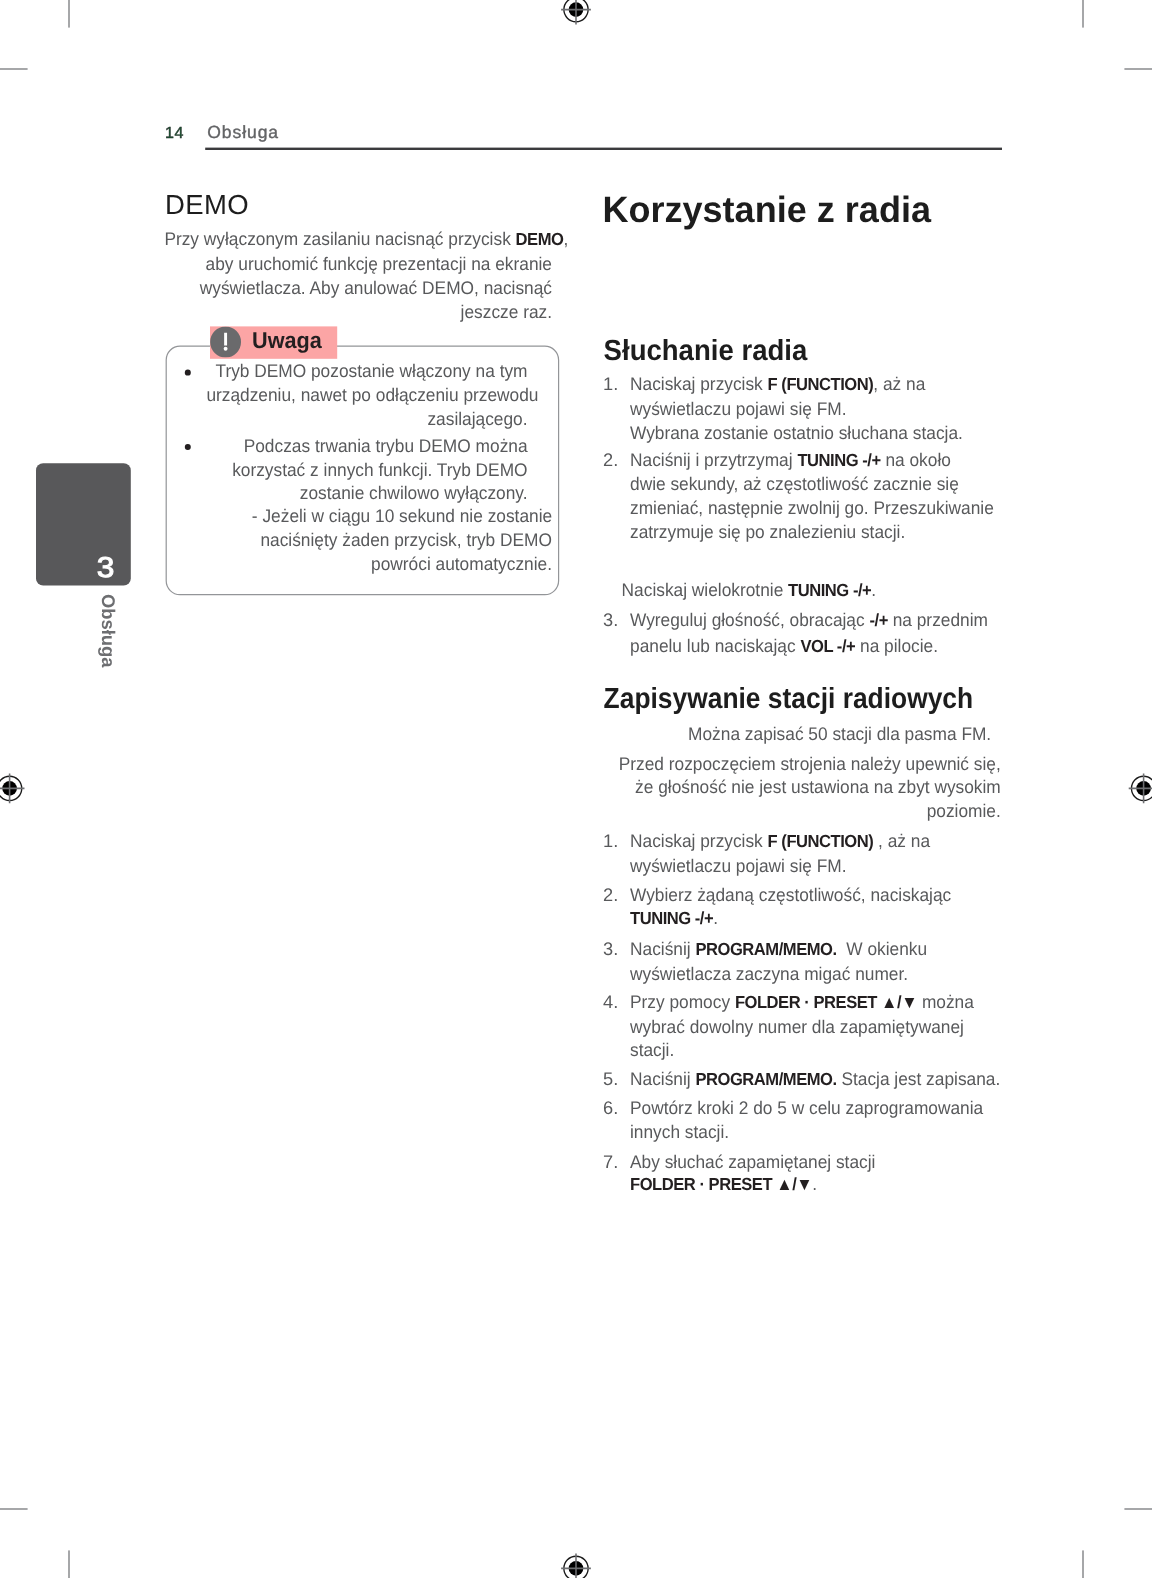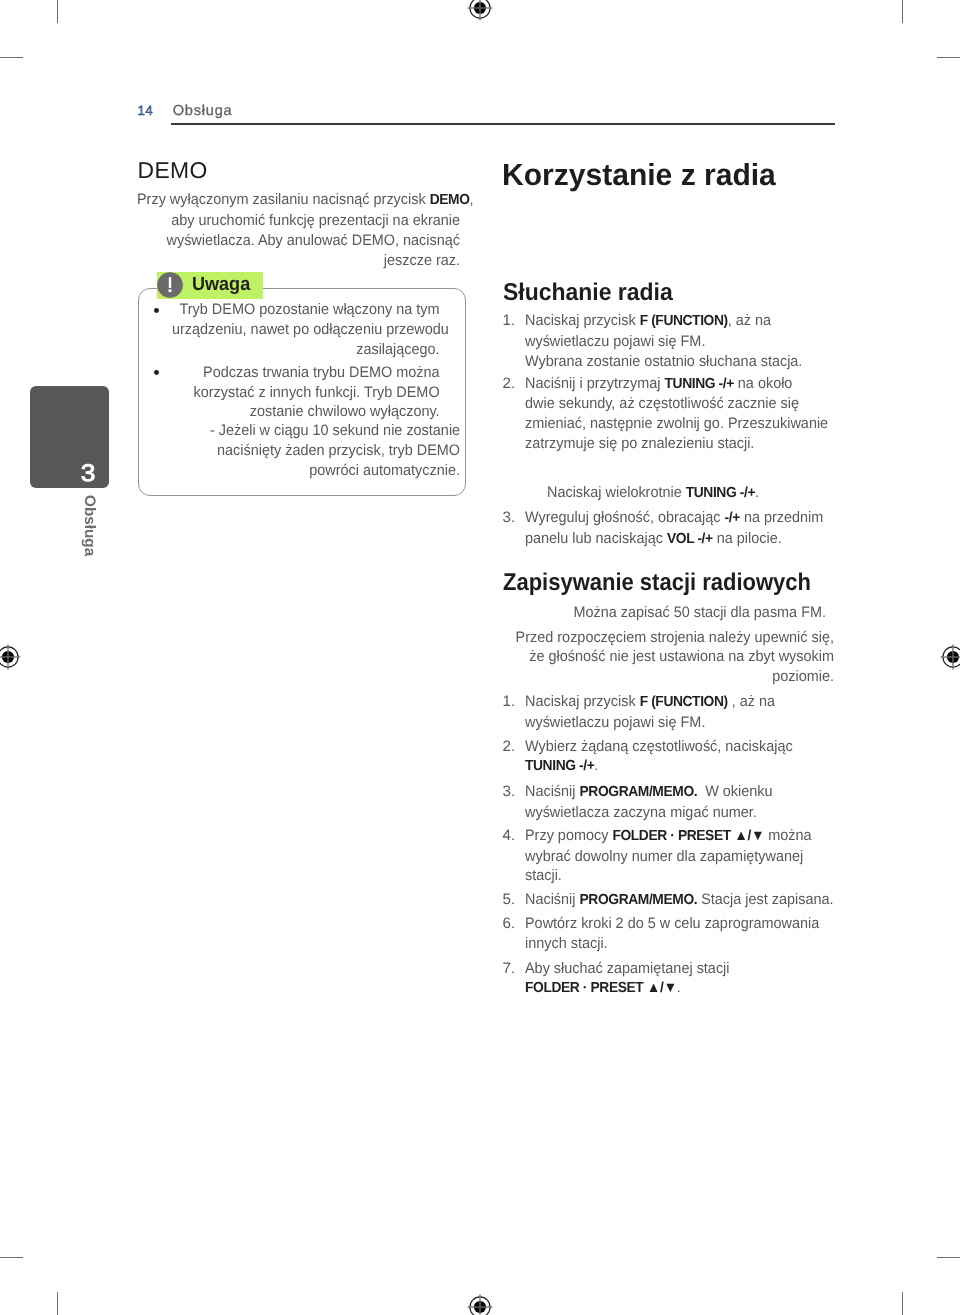--- a/index.html
+++ b/index.html
@@ -7,21 +7,21 @@
   body{width:960px;height:1315px;font-family:"Liberation Sans",sans-serif;position:relative;overflow:hidden;
        -webkit-font-smoothing:antialiased;text-rendering:geometricPrecision;}
   .page{position:absolute;left:0;top:0;width:960px;height:1315px;background:#fff;}
 
   
   .crop{position:absolute;background:#6d6e71;}
   .regmark{position:absolute;width:30px;height:30px;}
 
   
   #hdr{position:absolute;left:137.6px;top:101px;width:700px;height:26px;}
-  #hdr .pgnum{position:absolute;left:0;top:0.9px;font-size:13.4px;font-weight:normal;color:#3b82f6;letter-spacing:0.3px;line-height:18px;
+  #hdr .pgnum{position:absolute;left:0;top:0.9px;font-size:13.4px;font-weight:normal;color:#14532d;letter-spacing:0.3px;line-height:18px;
              -webkit-text-stroke:0.38px #2d2d2f;}
   #hdr .sect{position:absolute;left:35.1px;top:0.5px;font-size:14.6px;font-weight:normal;color:#636466;letter-spacing:0.78px;line-height:18px;
              -webkit-text-stroke:0.32px #636466;}
   #hdr .rule{position:absolute;left:33.6px;top:22.4px;width:663.8px;height:1.25px;background:#3b3b3d;}
 
   
   #tab{position:absolute;left:29.6px;top:385.8px;width:79.2px;height:102.5px;background:#58585a;border-radius:6px;}
   #tab .num{position:absolute;right:13.6px;bottom:2.8px;color:#fff;font-size:24px;font-weight:normal;line-height:24px;display:block;
             transform:scaleX(1.1);transform-origin:100% 50%;-webkit-text-stroke:0.85px #fff;}
   #tabtext{position:absolute;left:82.2px;top:495.2px;color:#6d6e71;font-size:15.3px;font-weight:bold;letter-spacing:0px;
@@ -43,21 +43,21 @@
   #sub2{left:503.3px;top:571.4px;}
 
   #demoIntro{left:137px;top:190.4px;width:340px;}
   #radioIntro{left:503.1px;top:215.2px;width:340px;}
   #savep1{left:503.1px;top:603.3px;width:340px;}
   #savep2{left:511px;top:627.7px;width:340px;}
 
   
   #note{position:absolute;left:137.6px;top:287.6px;width:328.2px;height:208.8px;
         border:1px solid #939598;border-radius:12px;box-sizing:border-box;}
-  #noteHead{position:absolute;left:18px;top:-16.2px;height:26.3px;background:#bef264;display:flex;align-items:flex-start;padding-right:9px;}
+  #noteHead{position:absolute;left:36px;top:-16.2px;height:26.3px;background:#fca5a5;display:flex;align-items:flex-start;padding-right:9px;}
   #noteIcon{width:26.3px;height:26.3px;flex:0 0 auto;display:block;}
   #noteTitle{font-size:19px;font-weight:bold;color:#231f20;margin-left:9.5px;line-height:26.3px;
              transform:scaleX(0.95);transform-origin:0 50%;position:relative;top:-0.5px;}
   .nbul{position:absolute;width:300px;}
   .nbul .bull{position:absolute;left:0;top:7.4px;width:4.9px;height:4.9px;border-radius:50%;background:#231f20;
               font-size:0;line-height:0;color:transparent;overflow:hidden;}
   .nbul .btxt{display:block;margin-left:18.3px;}
   #nb1{left:154.1px;top:300.3px;}
   #nb2{left:154.1px;top:362.8px;}
   #nsub{left:175.2px;top:421.3px;width:300px;}
@@ -65,21 +65,21 @@
 
   
   .step{position:absolute;width:340px;}
   .step .n{position:absolute;left:0;top:0;font-size:15.2px;line-height:19.7px;color:#58595b;}
   .step .t{display:block;margin-left:22.7px;}
   #st1{left:502.6px;top:311.2px;}
   #st2{left:502.6px;top:373.5px;}
   #st3{left:502.6px;top:508.2px;}
   #lub{position:absolute;left:503.1px;top:458.0px;width:330px;text-align:center;}
   #lub .ln{display:inline-block;}
-  #lubtext{position:absolute;left:547px;top:483.1px;width:320px;}
+  #lubtext{position:absolute;left:518px;top:483.1px;width:320px;}
   #s2a{left:502.6px;top:692.2px;}
   #s2b{left:502.6px;top:736.6px;}
   #s2c{left:502.6px;top:781.9px;}
   #s2d{left:502.6px;top:825.9px;}
   #s2e{left:502.6px;top:890.2px;}
   #s2f{left:502.6px;top:914.2px;}
   #s2g{left:502.6px;top:958.75px;}
 </style>
 </head>
 <body>

